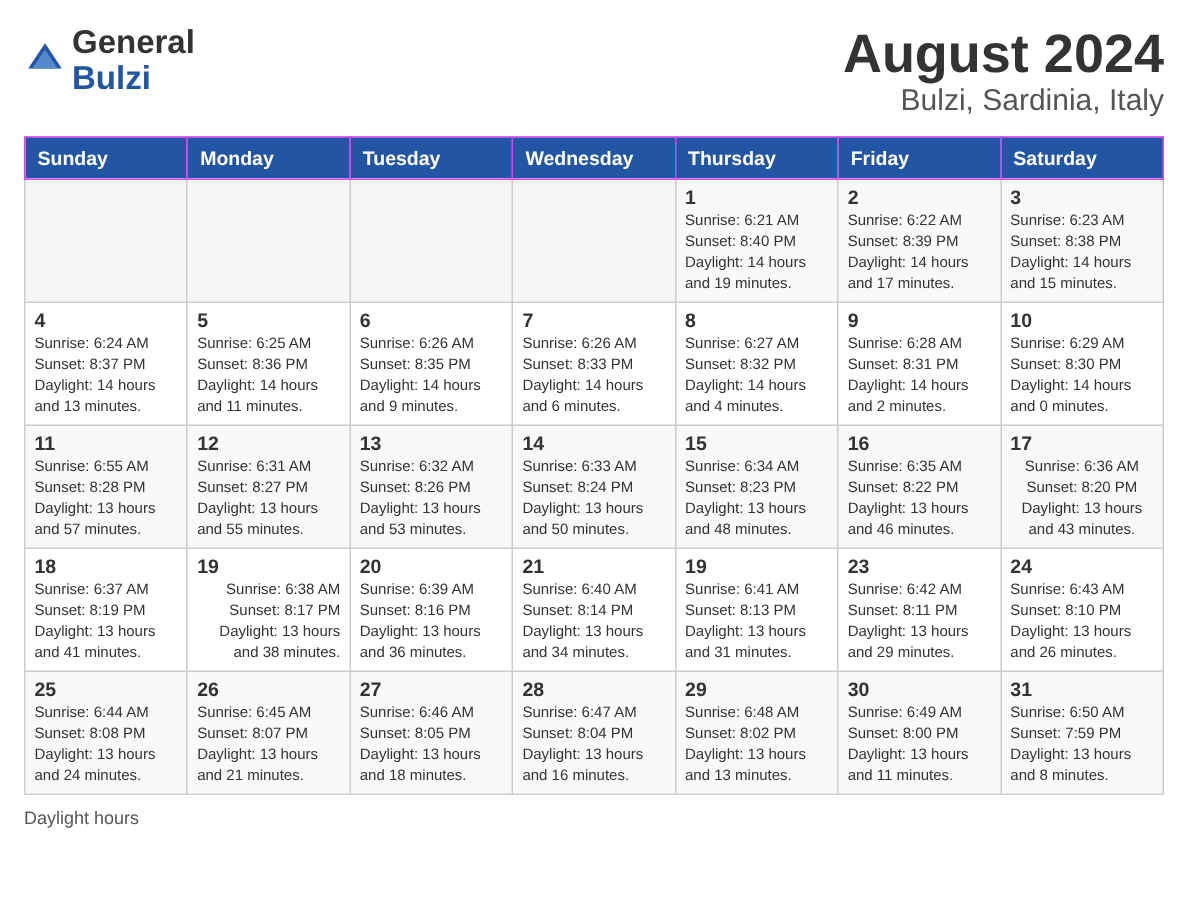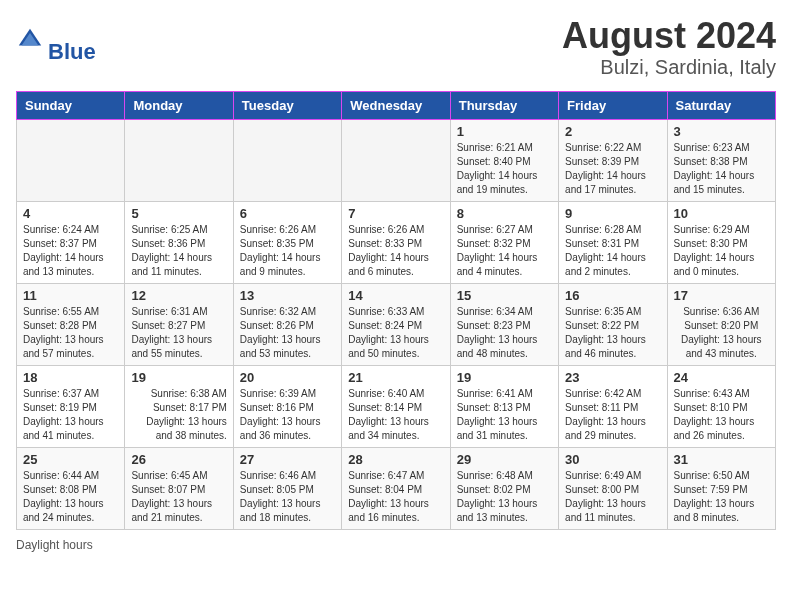--- a/index.html
+++ b/index.html
@@ -94,22 +94,22 @@
 </head>
 <body>
 
 <div class="header">
   <div class="logo">
     <svg class="logo-icon" viewBox="0 0 40 40" xmlns="http://www.w3.org/2000/svg">
       <polygon points="20,4 36,28 4,28" fill="#2255a4"></polygon>
       <polygon points="20,10 32,28 8,28" fill="#5588cc"></polygon>
     </svg>
     <div class="logo-text">
-      <br>
-      <span class="logo-blue">Blue</span>
+      <span class="logo-general">General</span><br>
+      <span class="logo-blue">Bulzi</span>
     </div>
   </div>
   <div class="title-block">
     <div class="month-year">August 2024</div>
     <div class="location">Bulzi, Sardinia, Italy</div>
   </div>
 </div>
 
 <table>
   <thead>

